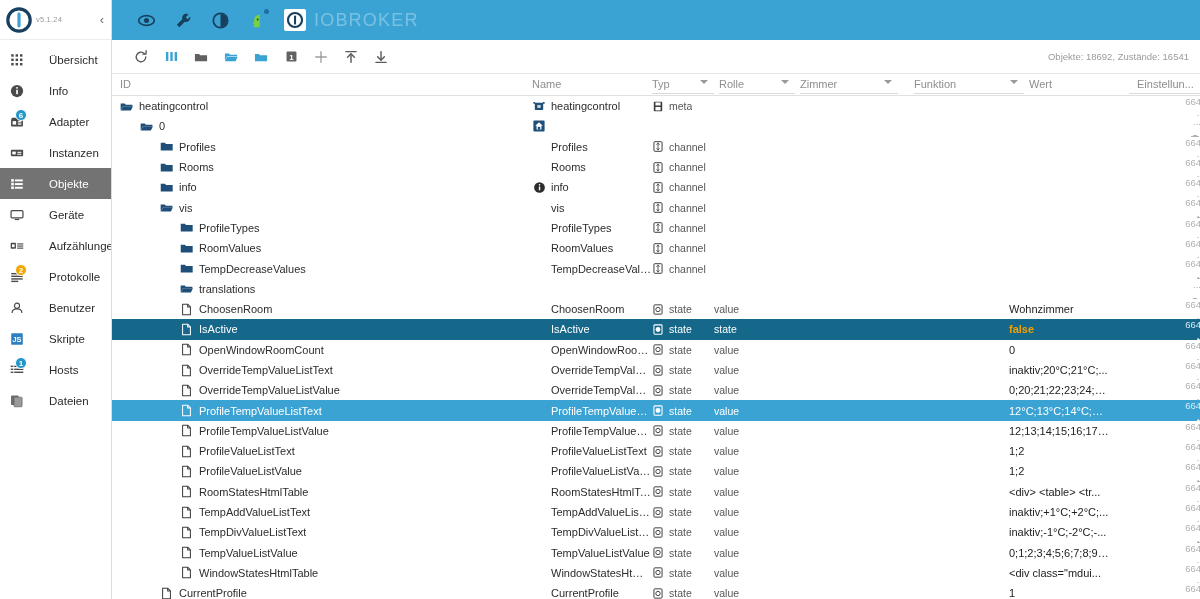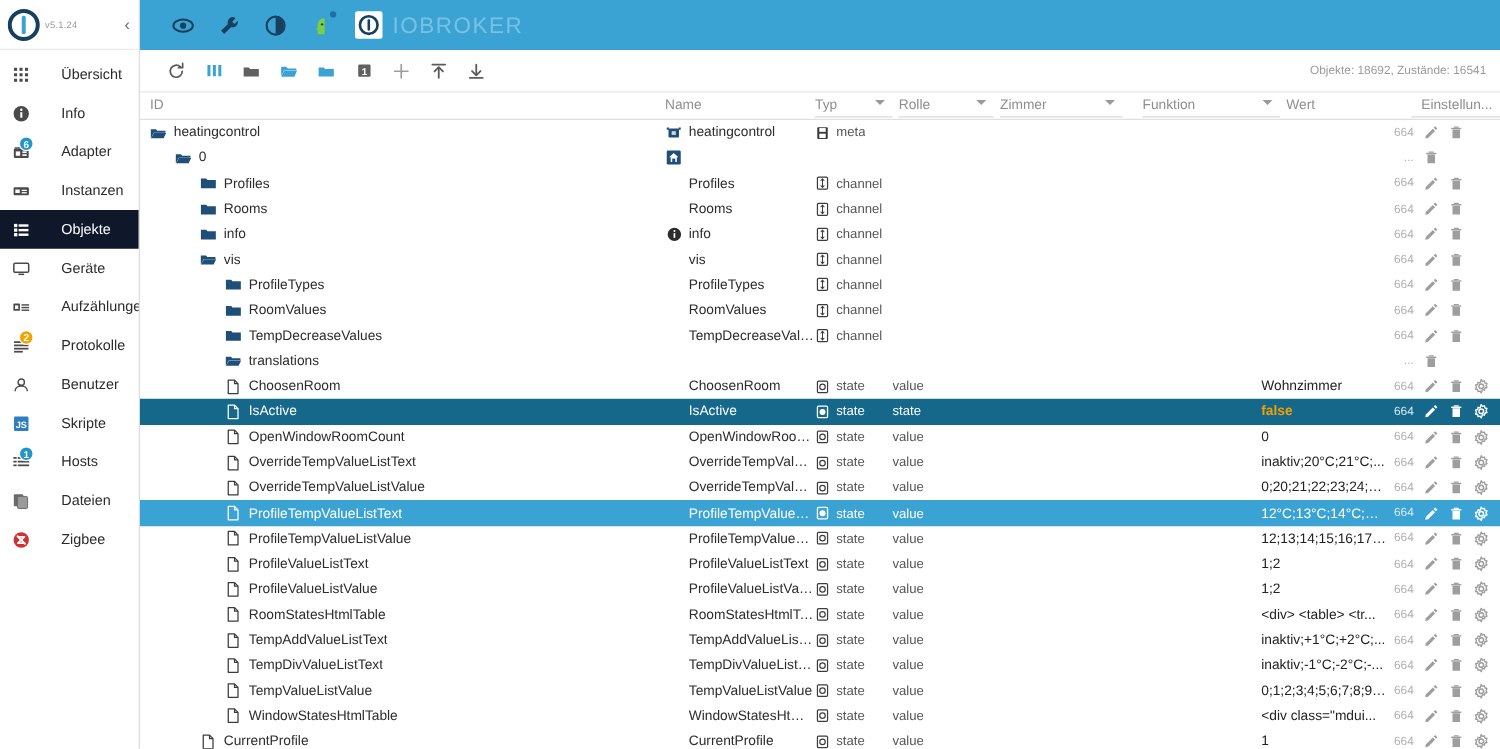--- a/index.html
+++ b/index.html
@@ -32,21 +32,21 @@
     margin-left: auto; margin-right: 7px;
     font-size: 13px; color: #6d6d6d; line-height: 1;
     cursor: pointer;
   }
   .nav { padding-top: 4px; }
   .nav-item {
     height: 31px; display: flex; align-items: center;
     gap: 25px; padding-left: 9px; position: relative;
     font-size: 11.5px; color: #2b2b2b; cursor: pointer;
   }
-  .nav-item.active { background: #0f172a; color: #fff; }
+  .nav-item.active { background: #737373; color: #fff; }
   .nav-ico {
     width: 15px; height: 15px; flex: 0 0 15px;
     display: flex; align-items: center; justify-content: center;
     position: relative;
   }
   .nav-ico svg { display: block; }
   .badge {
     position: absolute; top: -5px; left: 6px;
     min-width: 12px; height: 12px; padding: 0 2px;
     border-radius: 6px; background: #2196c9; color: #fff;
@@ -138,21 +138,21 @@
   .nameicon { width: 14px; height: 14px; flex: 0 0 14px; display:flex; align-items:center; justify-content:center; }
   .typecell { display: flex; align-items: center; gap: 5px; font-size: 10.5px; color: #555; }
   .row.sel-dark .typecell, .row.sel-light .typecell { color: #fff; }
   .rolecell { font-size: 10.5px; color: #555; }
   .row.sel-dark .rolecell, .row.sel-light .rolecell { color: #fff; }
 
   .wertcell { font-size: 11px; color: #222; }
   .row.sel-dark .wertcell { color: #f0a000; font-weight: bold; }
   .row.sel-light .wertcell { color: #fff; }
 
-  .einstcell { display: flex; align-items: center; gap: 7px; padding-left: 2px; }
+  .einstcell { display: flex; align-items: flex-end; gap: 7px; padding-left: 2px; flex-direction: column; }
   .perm { font-size: 9.5px; color: #b0b0b0; width: 20px; text-align: right; }
   .row.sel-dark .perm, .row.sel-light .perm { color: #d8eaf4; }
   .act { width: 13px; height: 13px; display: flex; align-items: center; justify-content: center; cursor: pointer; }
 </style>
 </head>
 <body>
 
 <div id="app">
 
   <div id="sidebar">
@@ -299,30 +299,20 @@
         </div>
         <div class="nav-item">
           <span class="nav-ico" style="color: rgb(74, 74, 74);">
             <svg viewBox="0 0 16 16" width="14" height="14">
               <rect x="1.2" y="1.6" width="8.6" height="11" rx="1" fill="#6b6b6b"></rect>
               <rect x="4.6" y="3.6" width="9.2" height="11" rx="1" fill="#9a9a9a" stroke="#6b6b6b" stroke-width="0.9"></rect>
             </svg>
           </span>
           <span class="nav-label">Dateien</span>
         </div>
-        <div class="nav-item">
-          <span class="nav-ico" style="color: rgb(74, 74, 74);">
-            <svg viewBox="0 0 16 16" width="14" height="14">
-              <circle cx="8" cy="8" r="7" fill="#d32f2f"></circle>
-              <path d="M4.6 4.6l6.8 6.8" stroke="#fff" stroke-width="1.7" stroke-linecap="round"></path>
-              <path d="M4.8 5.2h6.2l-6.2 5.6h6.2" fill="none" stroke="#fff" stroke-width="1.5" stroke-linejoin="round"></path>
-            </svg>
-          </span>
-          <span class="nav-label">Zigbee</span>
-        </div>
       </div>
   </div>
 
   <div id="right">
 
     <div id="appbar">
       <span class="ab-ico">
         <svg viewBox="0 0 22 22" width="19" height="19">
           <ellipse cx="11" cy="11" rx="9" ry="5.6" fill="none" stroke="#17405e" stroke-width="1.9"></ellipse>
           <circle cx="11" cy="11" r="2.9" fill="#17405e"></circle>

